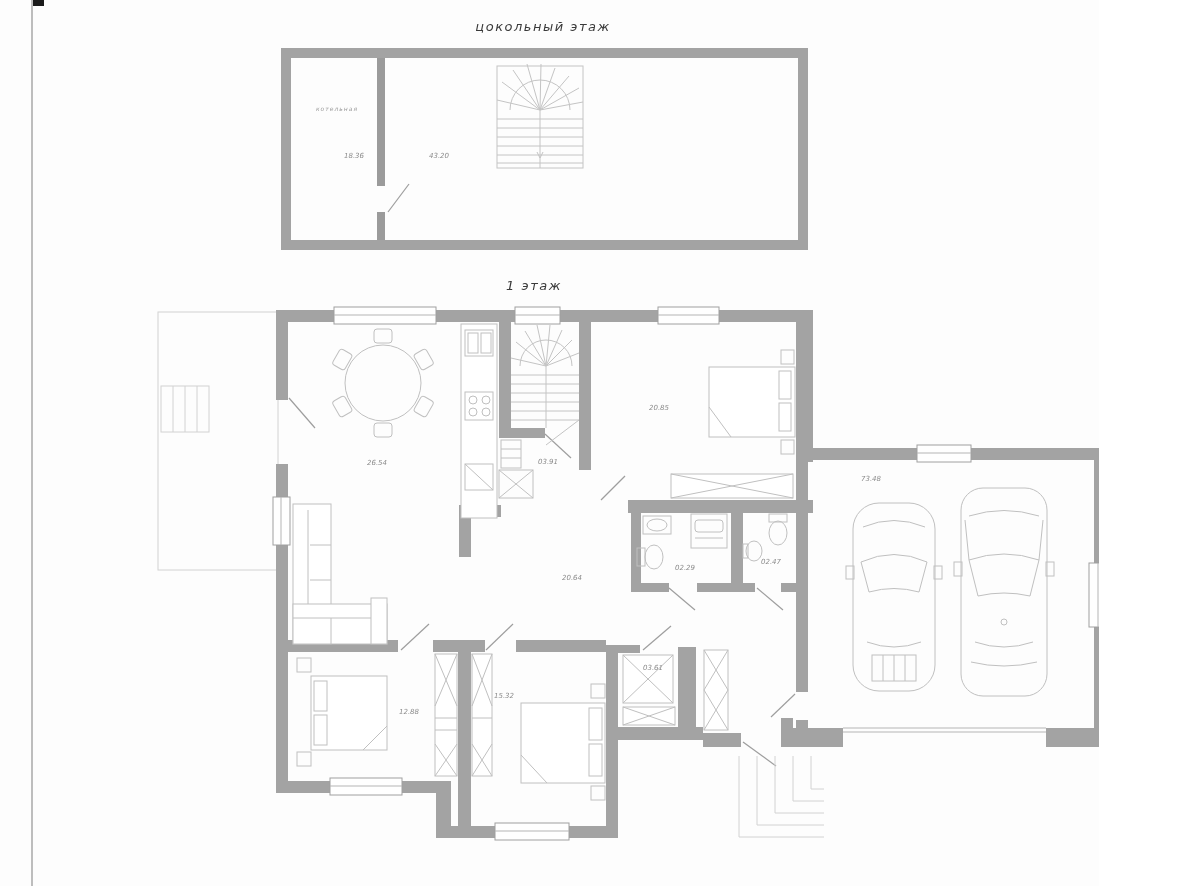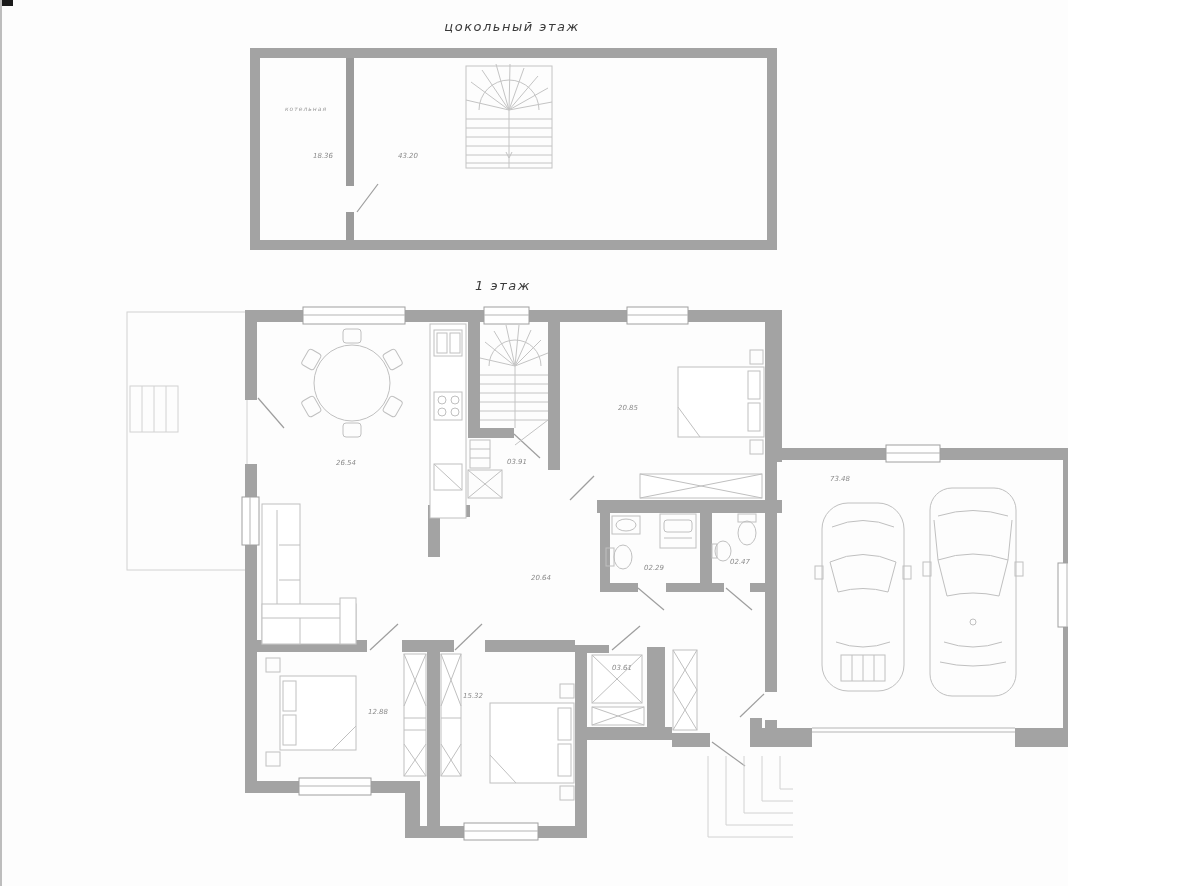--- a/index.html
+++ b/index.html
@@ -1,17 +1,17 @@
 <!DOCTYPE html>
 <html><head>
 <meta charset="utf-8">
 <style>
   html,body{margin:0;padding:0;background:#ffffff;}
   body{width:1200px;height:886px;font-family:"DejaVu Sans",sans-serif;}
-  #stage{position:relative;width:1068px;height:886px;background:#fdfdfd;overflow:hidden;}
+  #stage{position:relative;width:1068px;height:886px;background:#fdfdfd;overflow:hidden;padding-left:31px;}
   svg{display:block;}
   .wall{fill:#a3a3a3;stroke:none;}
   .wall2{fill:#9b9b9b;stroke:none;}
   .win{fill:#ffffff;stroke:#a0a0a0;stroke-width:1;}
   .winline{stroke:#b5b5b5;stroke-width:1;fill:none;}
   .furn{fill:#ffffff;stroke:#c0c0c0;stroke-width:1;}
   .furnl{fill:none;stroke:#c0c0c0;stroke-width:1;}
   .lite{fill:none;stroke:#d2d2d2;stroke-width:1;}
   .door{fill:none;stroke:#9e9e9e;stroke-width:1.2;}
   .stair{fill:none;stroke:#c4c4c4;stroke-width:1;}

